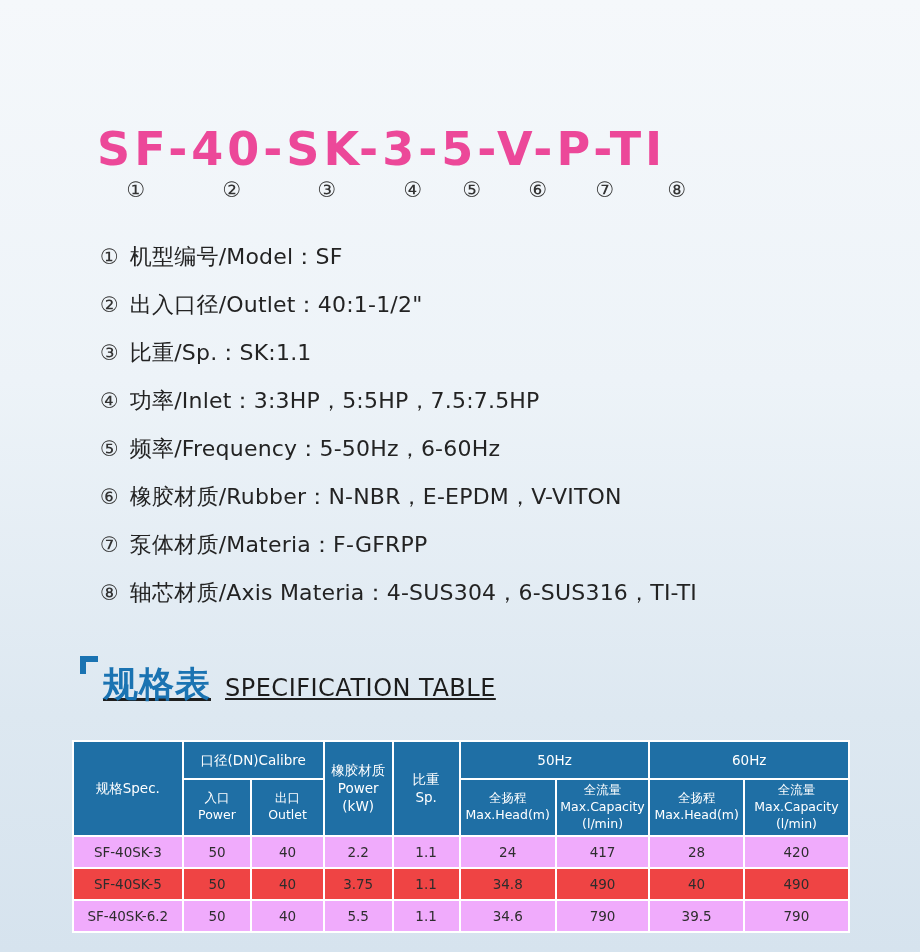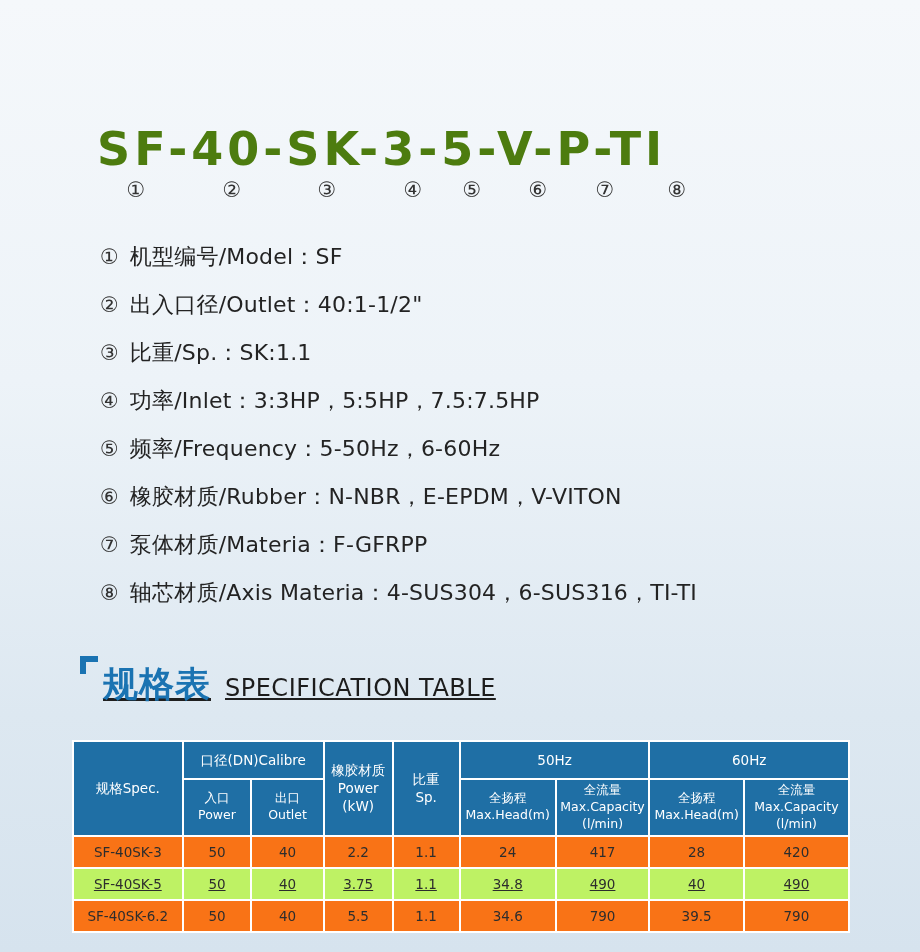--- a/index.html
+++ b/index.html
@@ -21,21 +21,21 @@
     border-left: 6px solid #1a73b2;
     border-top: 6px solid #1a73b2;
   }
   .titles { display: flex; align-items: baseline; gap: 14px; padding-left: 23px; padding-top: 9px; }
   .title-zh { font-size: 35px; font-weight: 700; color: #1a73b2; letter-spacing: 1px; line-height: 1.1; }
   .title-en { font-size: 24px; color: #1c1c1c; letter-spacing: 0.5px; }
 
   
   .model-code {
     position: absolute; left: 97px; top: 122px;
-    font-size: 46px; font-weight: 700; color: #4d7c0f;
+    font-size: 46px; font-weight: 700; color: #ec4899;
     letter-spacing: 4px; white-space: nowrap;
   }
   .markers { position: absolute; left: 100px; top: 177px; width: 620px; height: 26px; }
   .marker {
     position: absolute; top: 0; transform: translateX(-50%);
     font-size: 21px; color: #333; line-height: 26px;
   }
 
   
   .model-list { position: absolute; left: 100px; top: 233px; list-style: none; }
@@ -65,24 +65,24 @@
   table.spec-table thead tr.group-row th { height: 36px; font-size: 13.5px; }
   table.spec-table thead tr.sub-row th { height: 48px; }
   table.spec-table th.span-col { font-size: 13.5px; }
   .pre { white-space: pre-line; }
   table.spec-table td {
     height: 30px;
     text-align: center;
     vertical-align: middle;
     font-size: 13.5px;
     color: #2d2d2d;
-    background: #f97316;
+    background: #f0abfc;
     padding: 0 2px;
   }
-  table.spec-table tbody tr:nth-child(2) td { background: #bef264; text-decoration: underline; }
+  table.spec-table tbody tr:nth-child(2) td { background: #ef4444; }
 </style>
 </head>
 <body>
 
 <div class="page">
 
 
   <div class="model-code">SF-40-SK-3-5-V-P-TI</div>
 
   <div class="markers">

